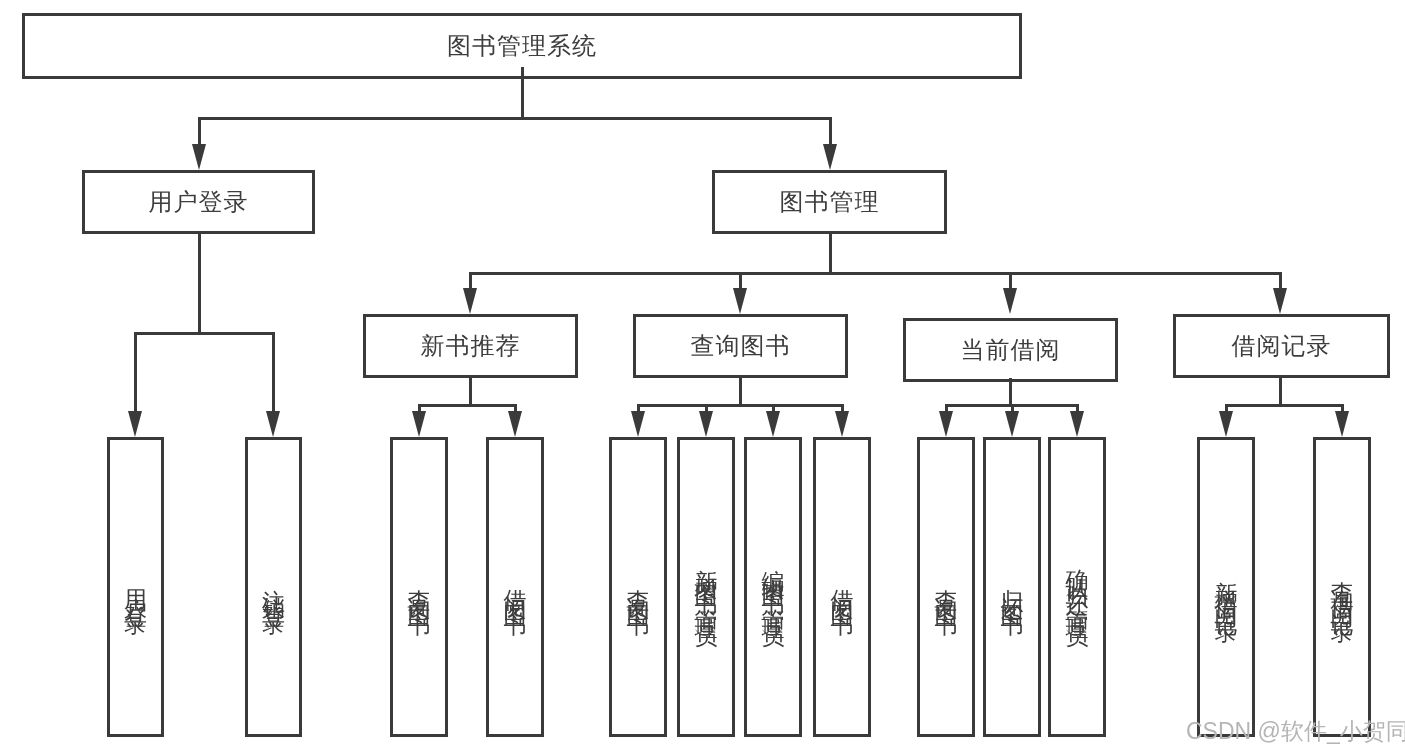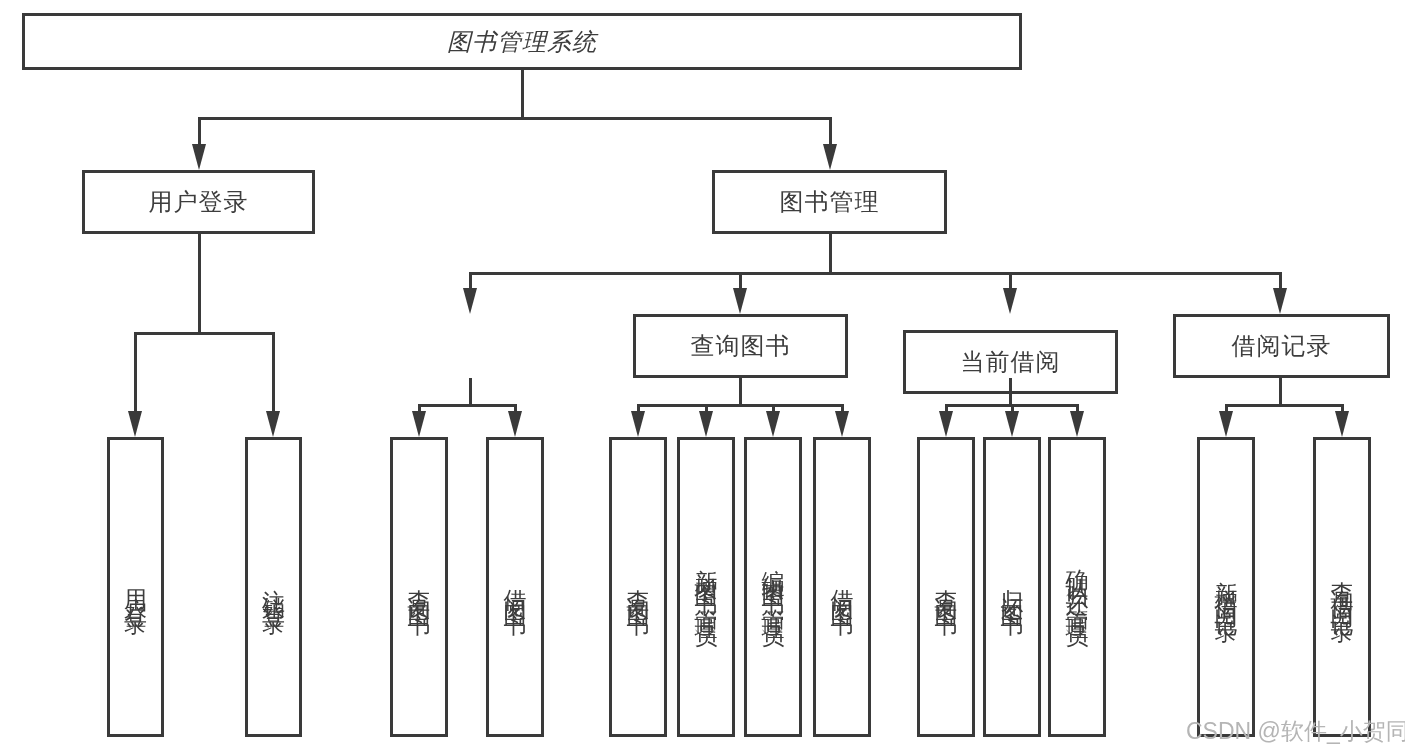--- a/index.html
+++ b/index.html
@@ -37,21 +37,21 @@
   .watermark{
     position:absolute;left:1186px;top:716px;color:var(--wm);
     font-size:23px;z-index:5;white-space:nowrap;
   }
 </style>
 </head>
 <body>
 
 <div class="canvas">
 
-  <div class="box" style="left:22px;top:13px;width:1000px;height:57px;font-style:italic;">
+  <div class="box" style="left:22px;top:13px;width:1000px;height:66px;">
     <span>图书管理系统</span>
   </div>
 
   <div class="vline" style="left:520.5px;top:67px;height:53px;"></div>
   <div class="hline" style="left:197.5px;top:117px;width:634px;"></div>
   <div class="arrow" style="left:192px;top:120px;height:50px;"></div>
   <div class="arrow" style="left:823px;top:120px;height:50px;"></div>
 
   <div class="box" style="left:82px;top:170px;width:233px;height:64px;">
     <span>用户登录</span>
@@ -65,24 +65,27 @@
   <div class="arrow" style="left:128px;top:335px;height:102px;"></div>
   <div class="arrow" style="left:266px;top:335px;height:102px;"></div>
 
   <div class="vline" style="left:828.5px;top:234px;height:41px;"></div>
   <div class="hline" style="left:468.5px;top:272px;width:813px;"></div>
   <div class="arrow" style="left:463px;top:275px;height:39px;"></div>
   <div class="arrow" style="left:733px;top:275px;height:39px;"></div>
   <div class="arrow" style="left:1003px;top:275px;height:39px;"></div>
   <div class="arrow" style="left:1273px;top:275px;height:39px;"></div>
 
+  <div class="box" style="left:363px;top:314px;width:215px;height:64px;">
+    <span>新书推荐</span>
+  </div>
   <div class="box" style="left:633px;top:314px;width:215px;height:64px;">
     <span>查询图书</span>
   </div>
-  <div class="box" style="left:903px;top:330px;width:215px;height:64px;">
+  <div class="box" style="left:903px;top:318px;width:215px;height:64px;">
     <span>当前借阅</span>
   </div>
   <div class="box" style="left:1173px;top:314px;width:217px;height:64px;">
     <span>借阅记录</span>
   </div>
 
   <div class="vline" style="left:468.5px;top:378px;height:29px;"></div>
   <div class="hline" style="left:417.5px;top:404px;width:99px;"></div>
   <div class="arrow" style="left:412px;top:407px;height:30px;"></div>
   <div class="arrow" style="left:508px;top:407px;height:30px;"></div>

